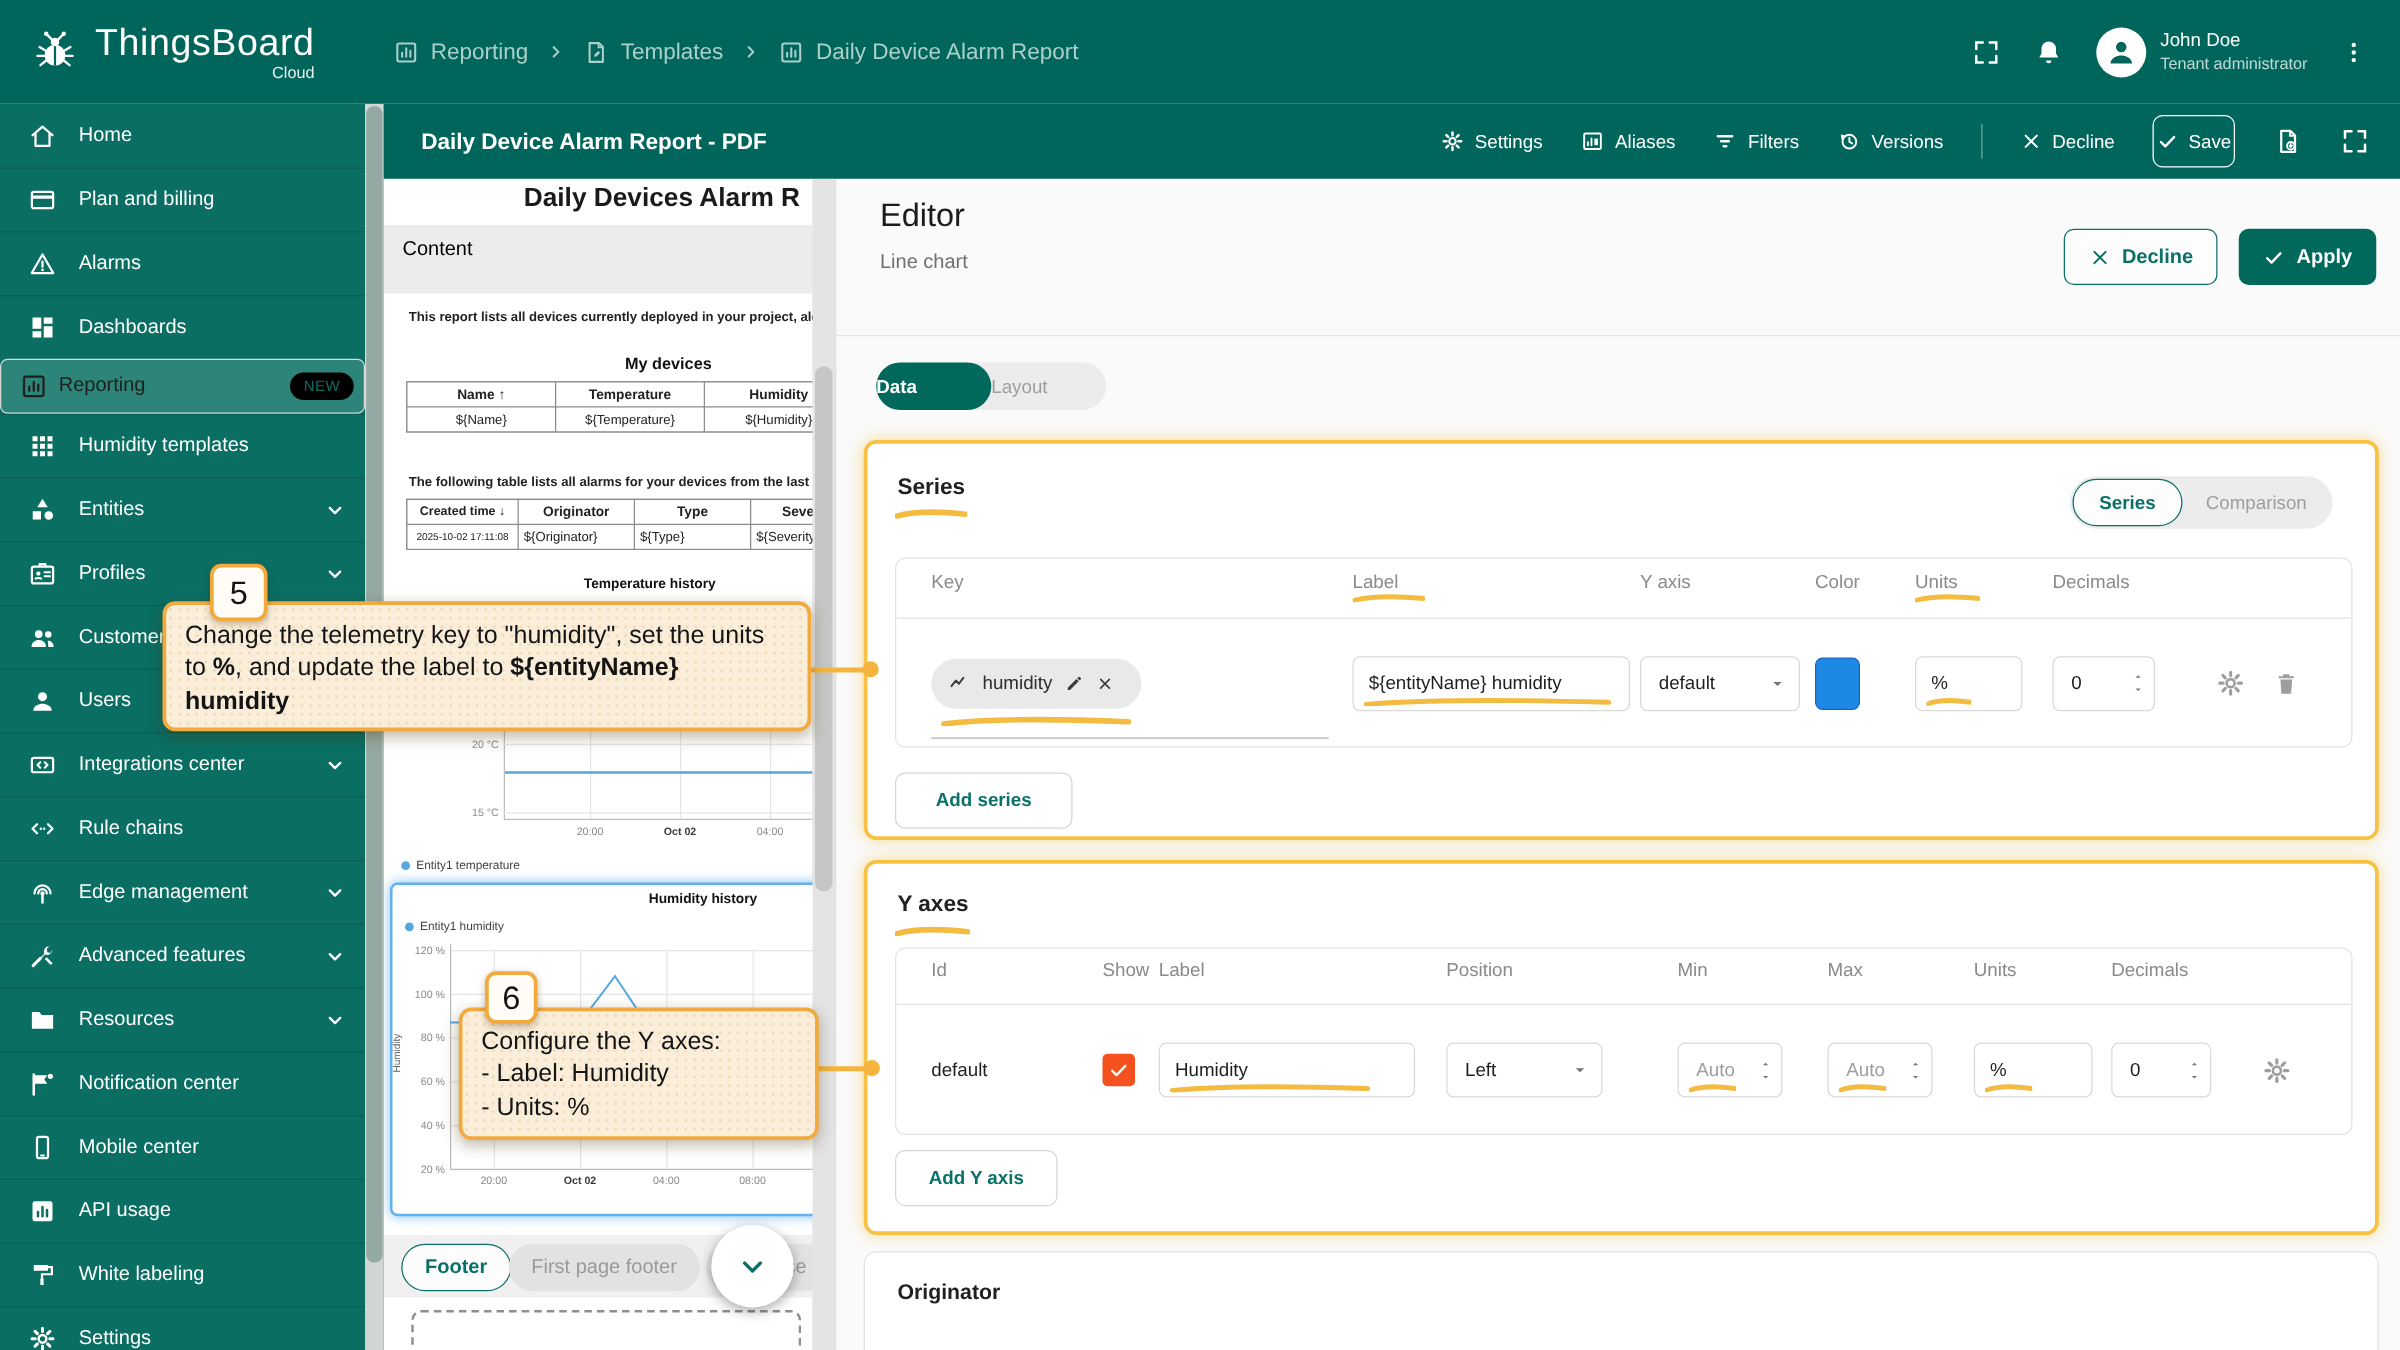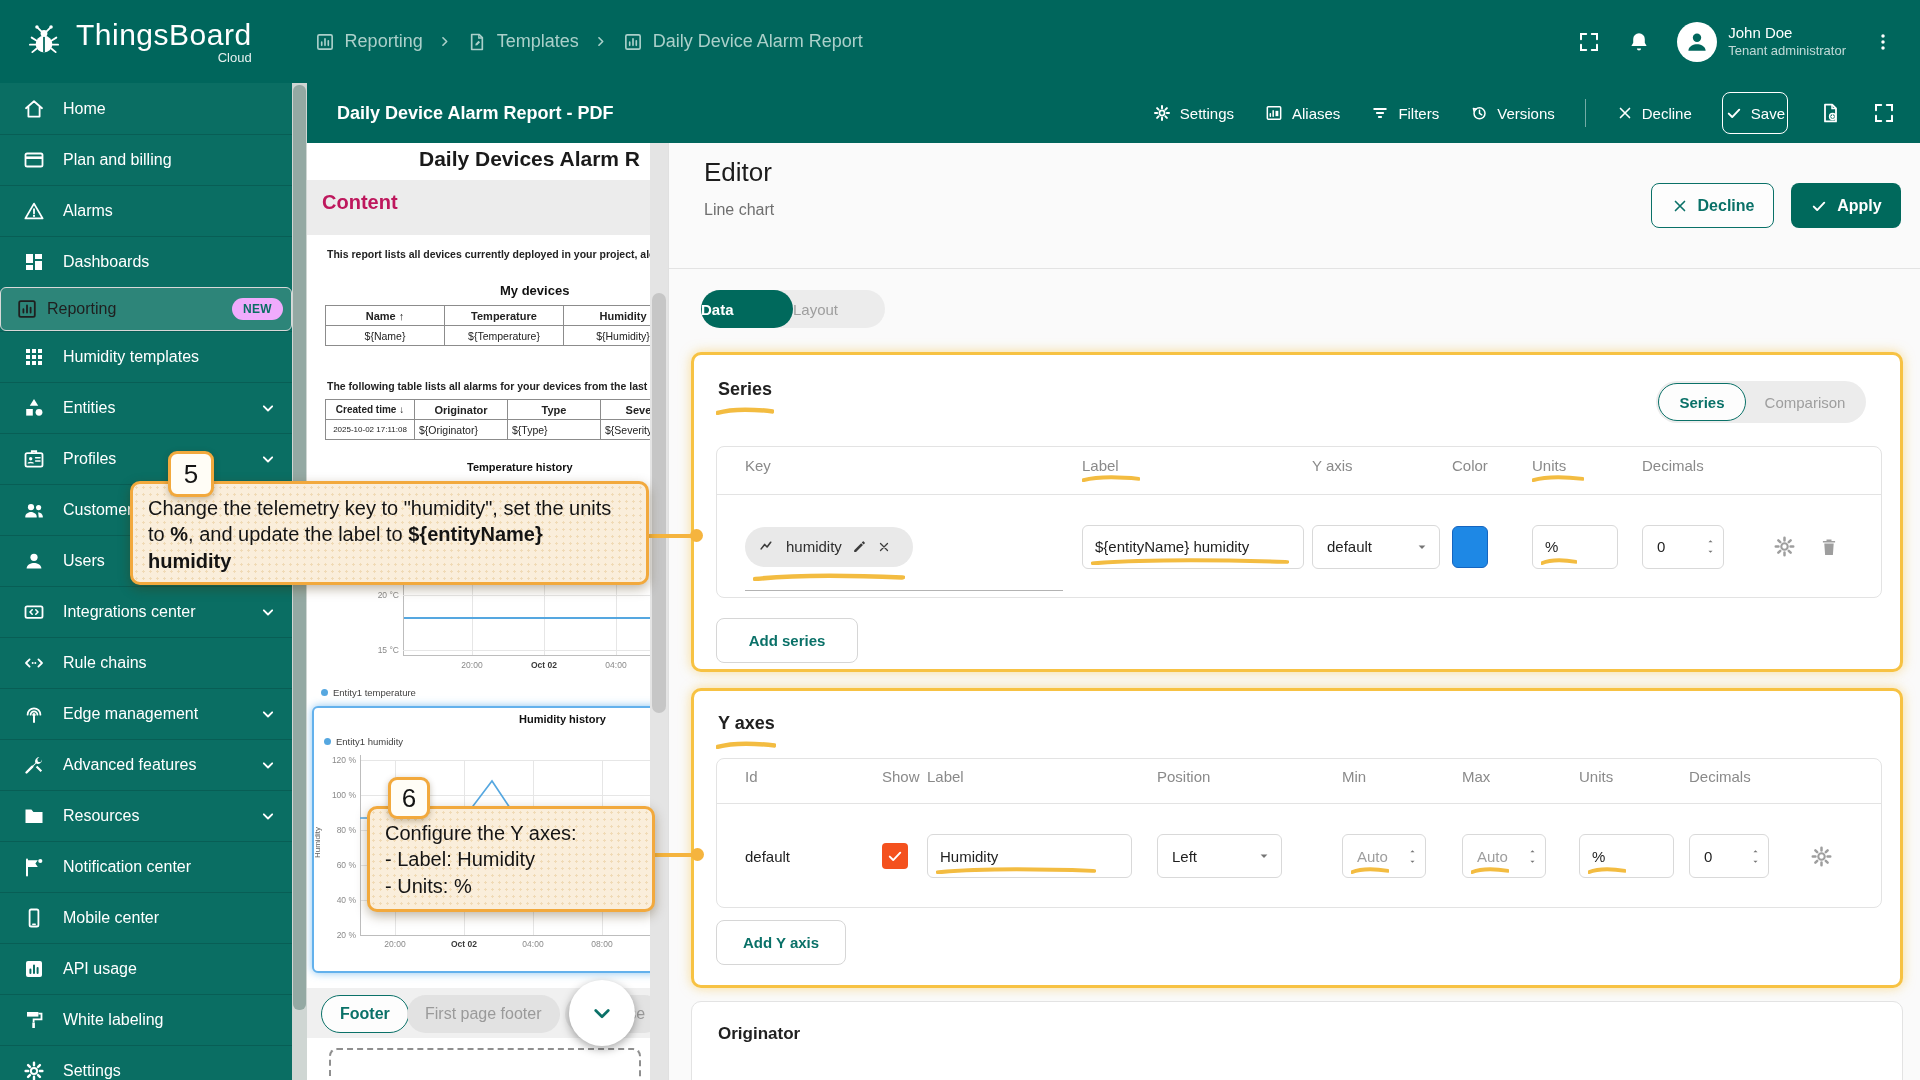--- a/index.html
+++ b/index.html
@@ -34,29 +34,29 @@
 
   
   .sidebar{position:absolute;left:0;top:83px;width:307px;height:997px;background:#0a6e63;z-index:8}
   .side-scroll{position:absolute;right:0;top:0;width:15px;height:997px;background:#cfd6d3}
   .side-thumb{position:absolute;right:1px;top:2px;width:13px;height:925px;background:#94a9a3;border-radius:6px}
   .si{display:flex;align-items:center;height:51px;padding:0 14px 0 22px;gap:17px;color:#fff;border-top:1px solid rgba(0,0,0,.14);width:292px;cursor:pointer}
   .si:first-child{border-top:none}
   .si.sel{background:#2d8579}
   .si-label{font-size:16px;font-weight:500;white-space:nowrap}
   .si .chev{margin-left:auto}
-  .badge-new{margin-left:auto;background:#f0abfc;color:#0a6e63;font-size:12px;font-weight:bold;border-radius:12px;padding:4px 11px;letter-spacing:.3px}
+  .badge-new{margin-left:auto;background:#000000;color:#0a6e63;font-size:12px;font-weight:normal;border-radius:12px;padding:4px 11px;letter-spacing:.3px}
 
   
   .preview{position:absolute;left:307px;top:143px;width:361px;height:937px;background:#ececec;overflow:hidden;z-index:5}
   .pv-scroll{position:absolute;right:0;top:0;width:18px;height:937px;background:#e4e4e4}
   .pv-thumb{position:absolute;right:2px;top:150px;width:14px;height:420px;background:#c6c6c6;border-radius:7px}
   .doc-top{position:absolute;left:0;top:0;width:343px;height:37px;background:#fff}
   .doc-title{position:absolute;left:112px;top:4px;font-size:21px;font-weight:bold;color:#1a1a1a;white-space:nowrap}
-  .content-label{position:absolute;left:15px;top:48px;font-size:20px;font-weight:bold;color:#be185d}
+  .content-label{position:absolute;left:15px;top:48px;font-size:16px;font-weight:normal;color:#000000}
   .page{position:absolute;left:0;top:92px;width:343px;height:753px;background:#fff}
   .pv-intro{position:absolute;left:20px;top:13px;font-size:10.5px;color:#222;white-space:nowrap;font-weight:bold}
   .pv-h{position:absolute;font-weight:bold;color:#111}
   .ptable{position:absolute;display:grid;border:1px solid #8c8c8c;background:#8c8c8c;grid-gap:1px}
   .ptable .c{background:#fff;font-size:10.5px;display:flex;align-items:center;justify-content:center;height:19px;color:#222;white-space:nowrap;overflow:hidden}
   .ptable .h{font-weight:bold;font-size:11px}
   .gl{position:absolute;background:#e6e6e6}
   .axl{position:absolute;background:#bdbdbd}
   .tick{position:absolute;font-size:8.5px;color:#8a8a8a;white-space:nowrap}
   .tick.r{text-align:right}

